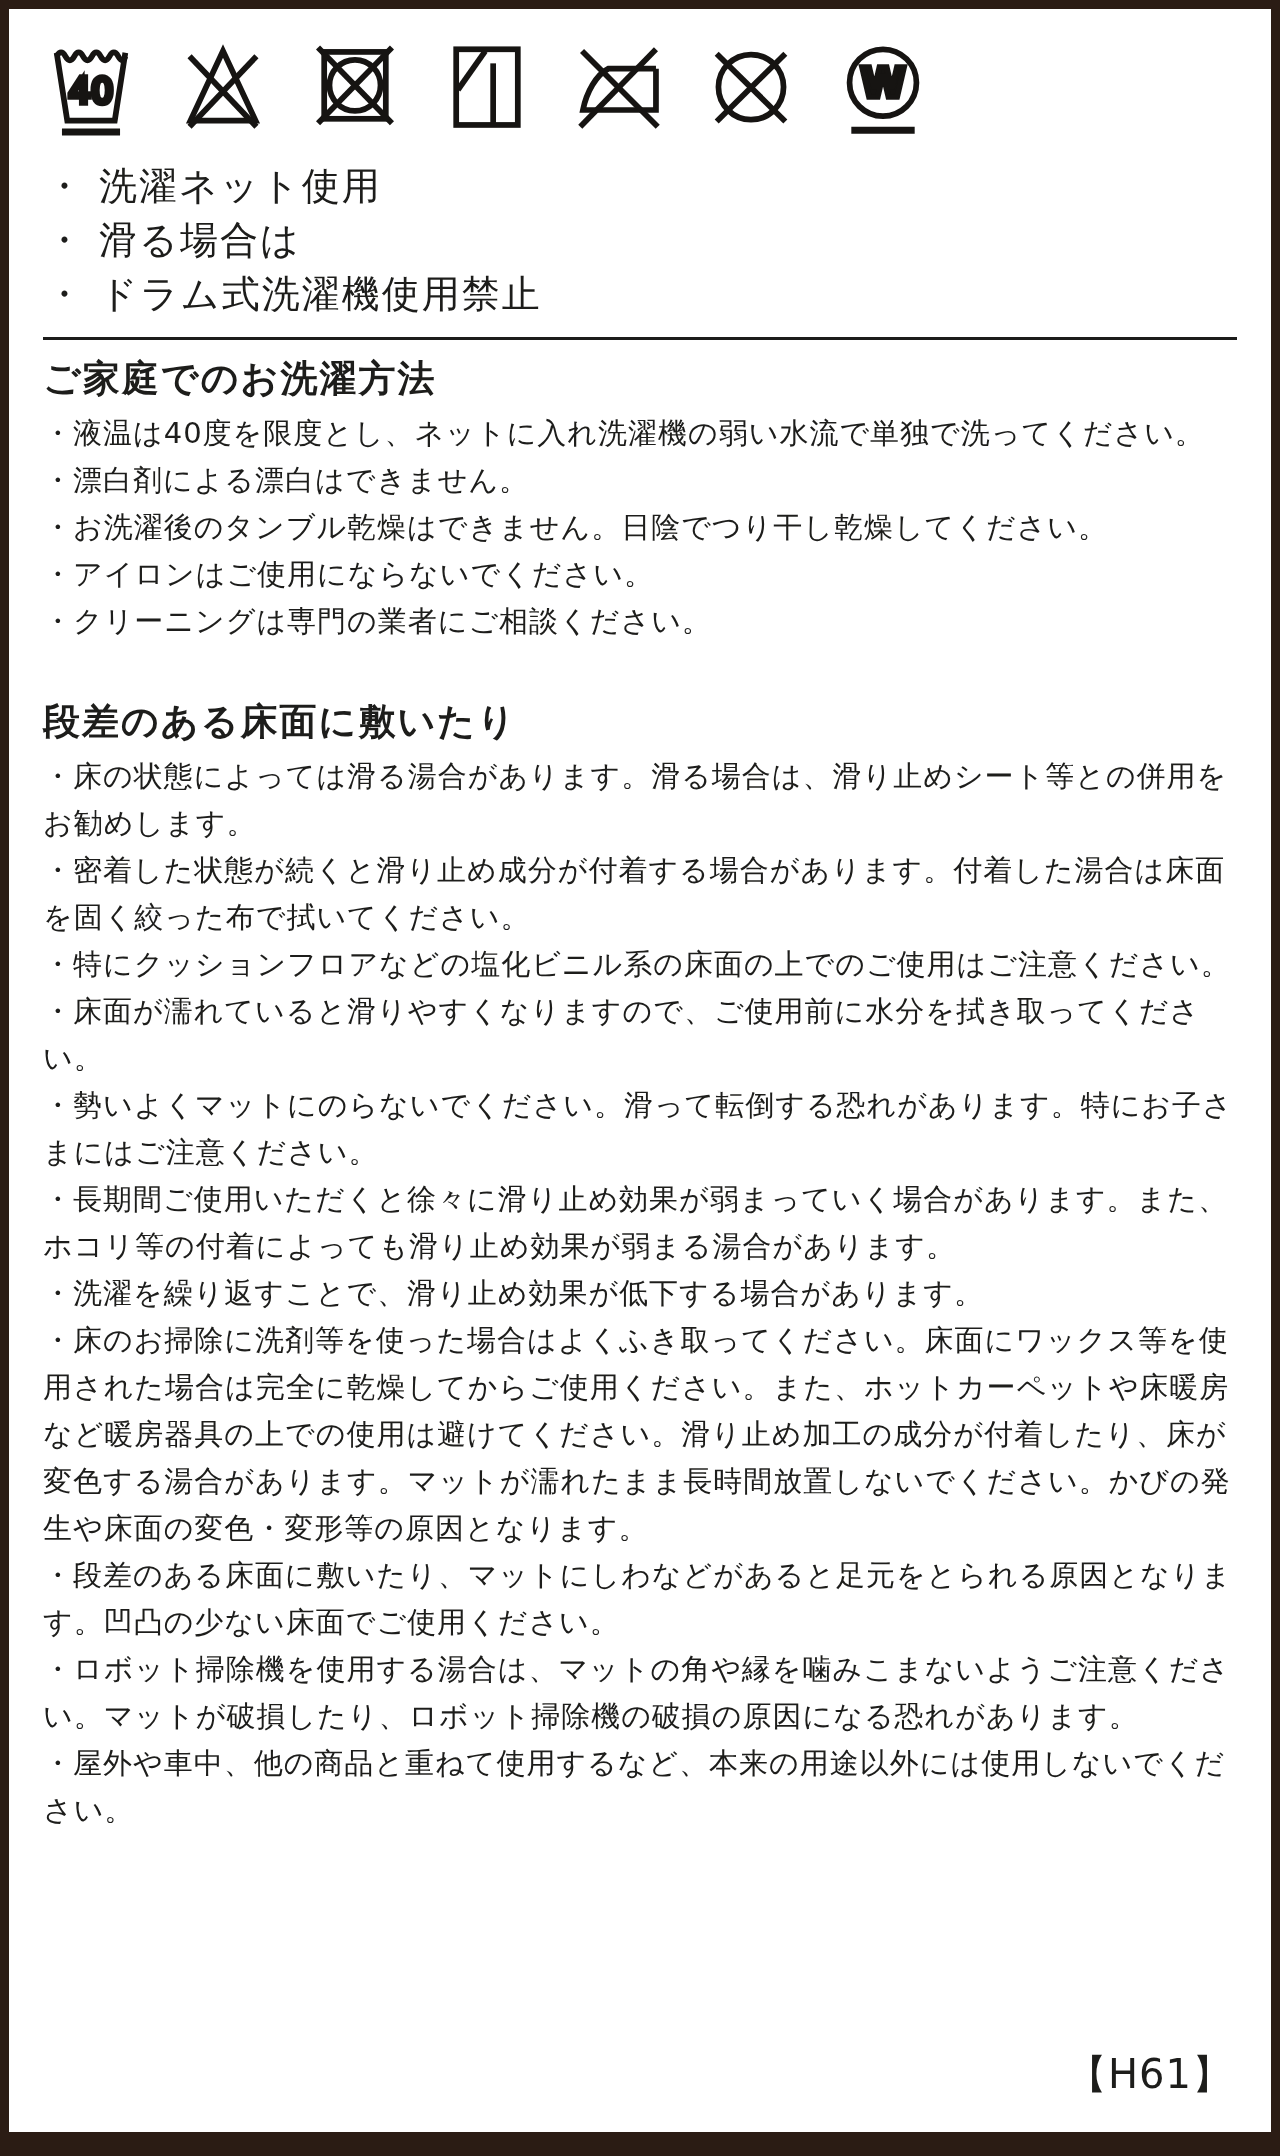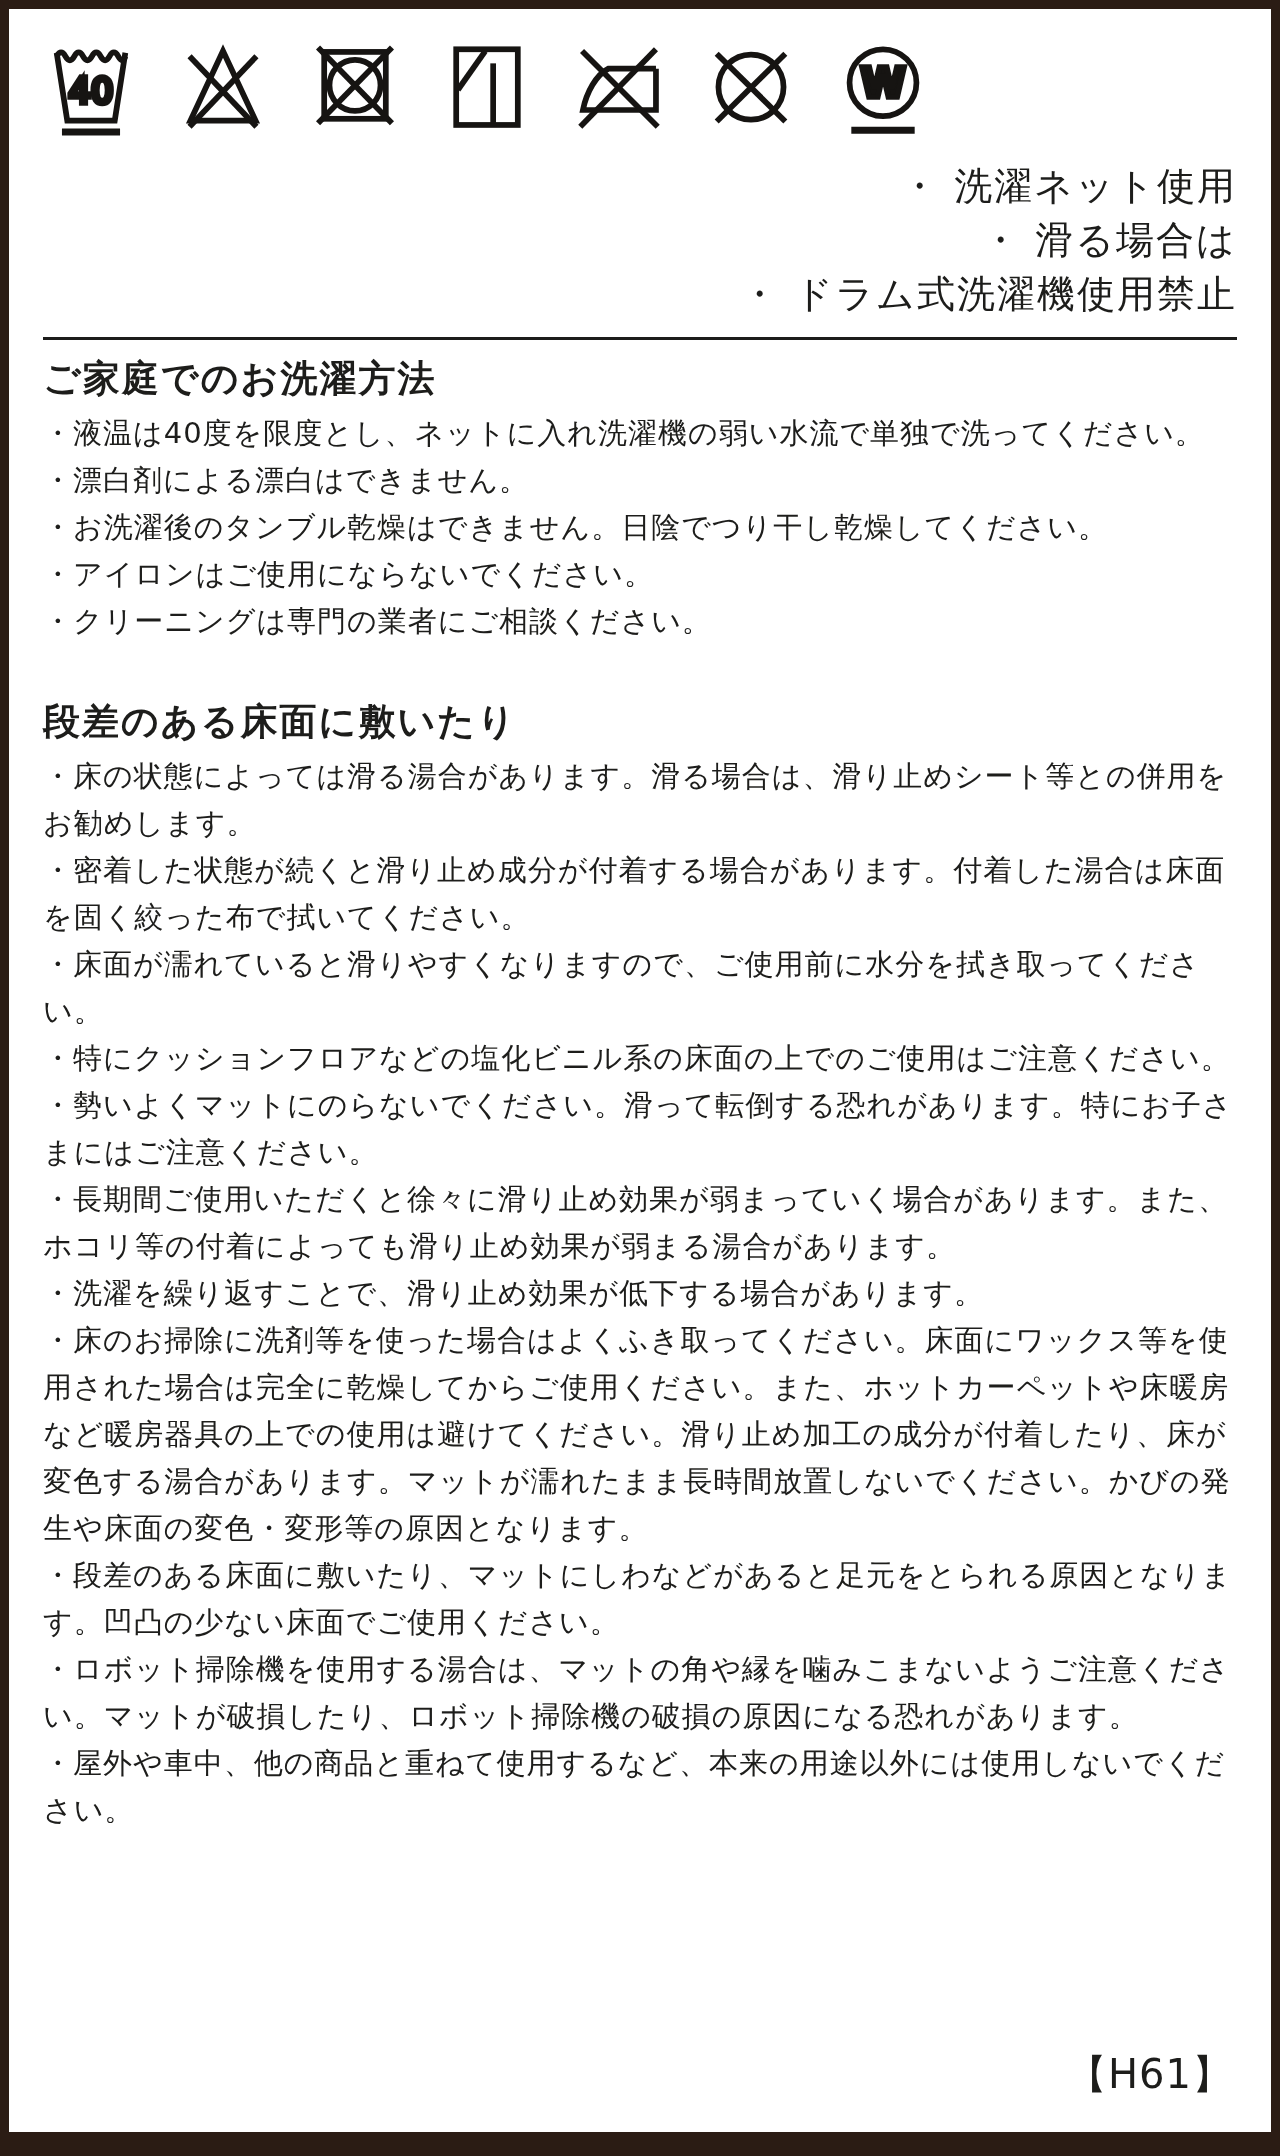--- a/index.html
+++ b/index.html
@@ -14,21 +14,21 @@
     font-family:"DejaVu Sans",sans-serif;
     color:#1d1d1b;
   }
   .content{padding:16px 34px 0 34px;}
   
   .icon-row{display:flex;align-items:center;gap:44px;margin:8px 0 16px 4px;}
   .care-icon{width:88px;height:110px;flex:0 0 auto;}
   .care-icon svg{width:100%;height:100%;display:block;}
   .care-icon [stroke]{stroke:#161412;}
   
-  .quick-notes{margin:6px 0 0 2px;text-align:right;}
+  .quick-notes{margin:6px 0 0 2px;}
   .quick-note{font-size:38px;line-height:54px;letter-spacing:2px;margin:0;}
   
   .divider{border:none;border-top:3px solid #1d1d1b;margin:16px 0 4px 0;}
   
   .section-title{font-size:37px;font-weight:bold;letter-spacing:2px;margin:14px 0 6px 0;}
   .section-title.second{margin-top:52px;}
   .section-item{font-size:29px;line-height:47px;letter-spacing:1px;margin:0;word-break:break-all;text-align:left;}
   
   .footer-code{position:absolute;right:38px;bottom:30px;font-size:40px;letter-spacing:1px;margin-left:7px;}
 </style>
@@ -106,22 +106,22 @@
       <p class="section-item">・漂白剤による漂白はできません。</p>
       <p class="section-item">・お洗濯後のタンブル乾燥はできません。日陰でつり干し乾燥してください。</p>
       <p class="section-item">・アイロンはご使用にならないでください。</p>
       <p class="section-item">・クリーニングは専門の業者にご相談ください。</p>
     </div>
 
     <div class="section">
       <h2 class="section-title second">段差のある床面に敷いたり</h2>
       <p class="section-item">・床の状態によっては滑る湯合があります。滑る場合は、滑り止めシート等との併用をお勧めします。</p>
       <p class="section-item">・密着した状態が続くと滑り止め成分が付着する場合があります。付着した湯合は床面を固く絞った布で拭いてください。</p>
+      <p class="section-item">・特にクッションフロアなどの塩化ビニル系の床面の上でのご使用はご注意ください。</p>
       <p class="section-item">・床面が濡れていると滑りやすくなりますので、ご使用前に水分を拭き取ってください。</p>
-      <p class="section-item">・特にクッションフロアなどの塩化ビニル系の床面の上でのご使用はご注意ください。</p>
       <p class="section-item">・勢いよくマットにのらないでください。滑って転倒する恐れがあります。特にお子さまにはご注意ください。</p>
       <p class="section-item">・長期間ご使用いただくと徐々に滑り止め効果が弱まっていく場合があります。また、ホコリ等の付着によっても滑り止め効果が弱まる湯合があります。</p>
       <p class="section-item">・洗濯を繰り返すことで、滑り止め効果が低下する場合があります。</p>
       <p class="section-item">・床のお掃除に洗剤等を使った場合はよくふき取ってください。床面にワックス等を使用された場合は完全に乾燥してからご使用ください。また、ホットカーペットや床暖房など暖房器具の上での使用は避けてください。滑り止め加工の成分が付着したり、床が変色する湯合があります。マットが濡れたまま長時間放置しないでください。かびの発生や床面の変色・変形等の原因となります。</p>
       <p class="section-item">・段差のある床面に敷いたり、マットにしわなどがあると足元をとられる原因となります。凹凸の少ない床面でご使用ください。</p>
       <p class="section-item">・ロボット掃除機を使用する湯合は、マットの角や縁を噛みこまないようご注意ください。マットが破損したり、ロボット掃除機の破損の原因になる恐れがあります。</p>
       <p class="section-item">・屋外や車中、他の商品と重ねて使用するなど、本来の用途以外には使用しないでください。</p>
     </div>
 
   </div>

